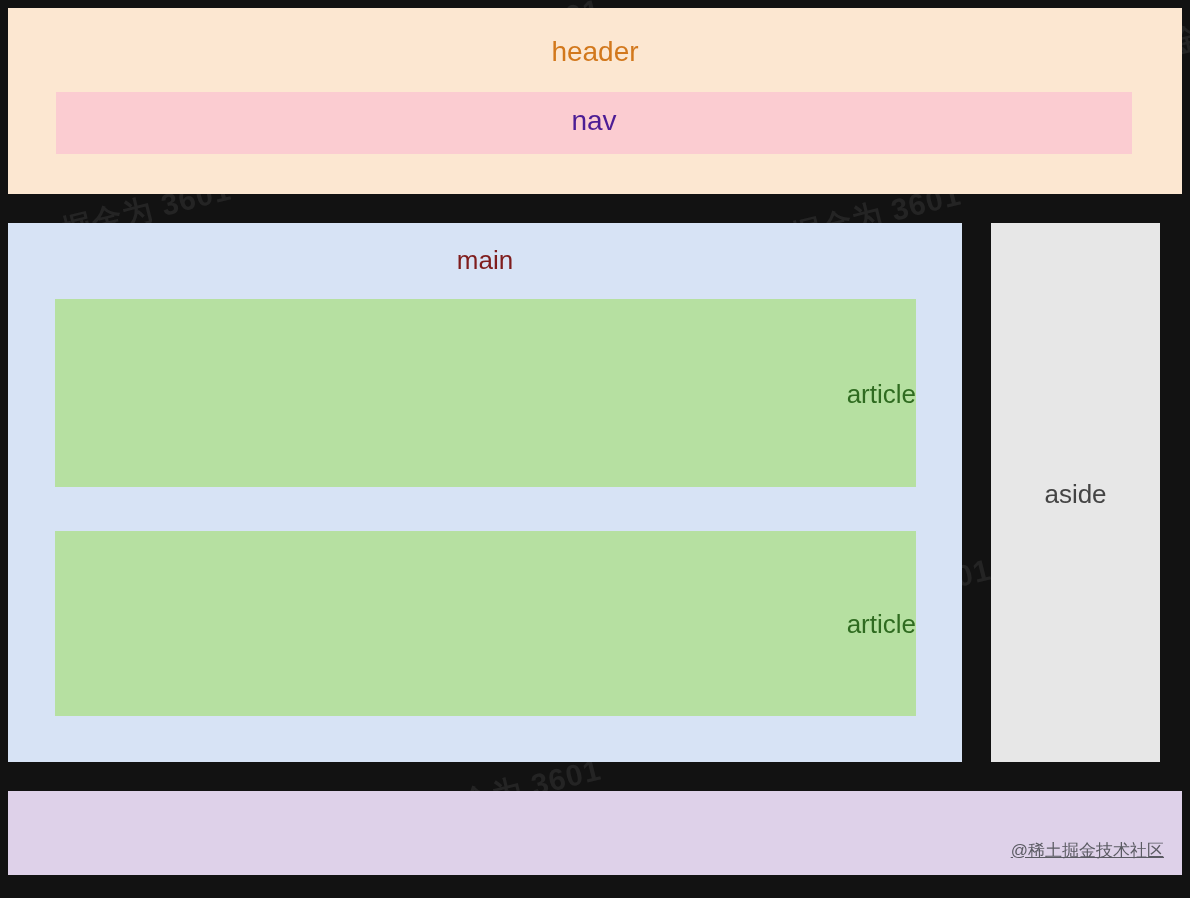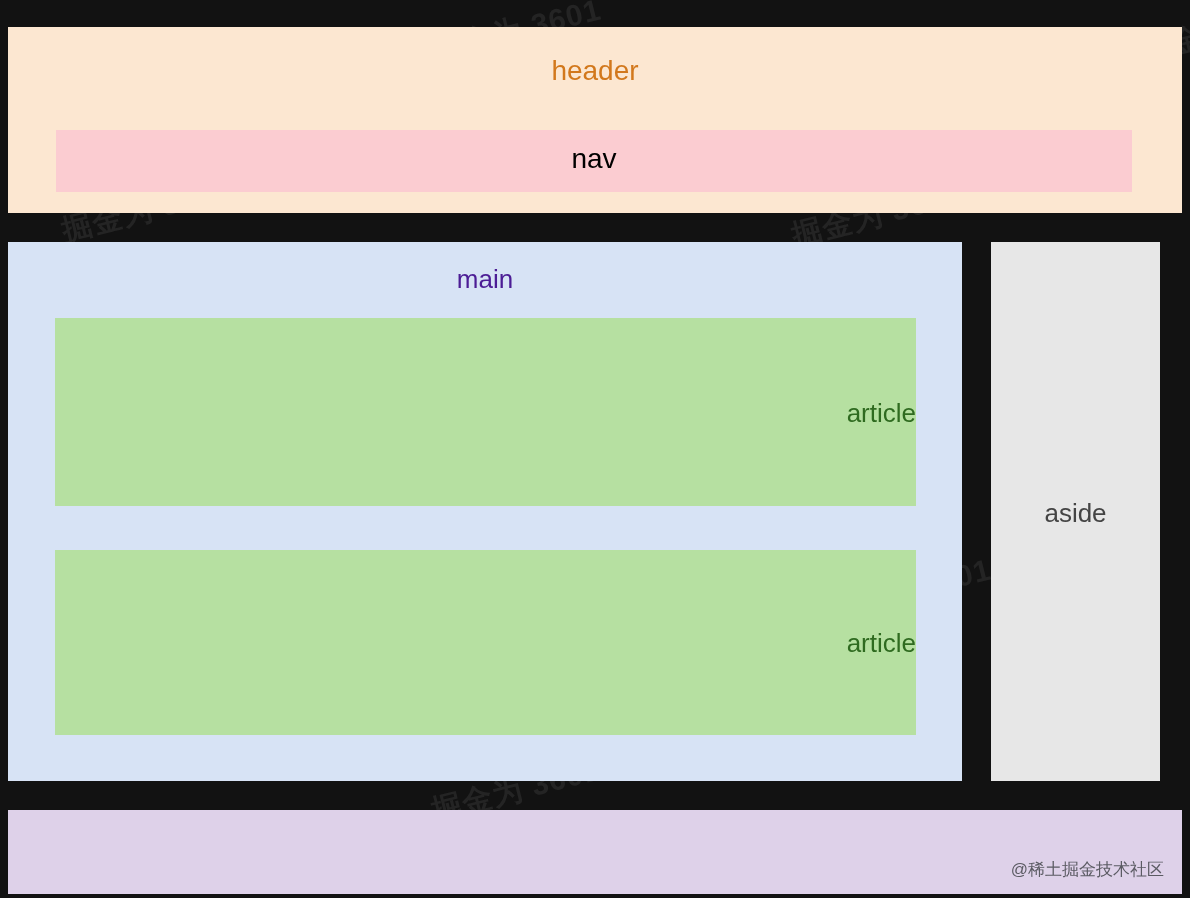--- a/index.html
+++ b/index.html
@@ -34,21 +34,20 @@
     color: rgba(130,130,130,0.16);
     transform: rotate(-14deg);
     white-space: nowrap;
     letter-spacing: 1px;
   }
 
   .box {
     position: absolute;
     box-sizing: border-box;
     z-index: 10;
-    margin-top: 19px;
   }
 
   .label {
     position: absolute;
     left: 0;
     right: 0;
     text-align: center;
     font-weight: 400;
     white-space: nowrap;
   }
@@ -71,35 +70,35 @@
   #nav {
     left: 48px;
     top: 84px;
     width: 1076px;
     height: 62px;
     background: #fbccd1;
   }
   #nav-label {
     top: 13px;
     font-size: 28px;
-    color: #000000;
+    color: #4c1d95;
   }
 
   
   #main {
     left: 8px;
     top: 223px;
     width: 954px;
     height: 539px;
     background: #d7e3f5;
   }
   #main-label {
     top: 22px;
     font-size: 26px;
-    color: #4c1d95;
+    color: #7f1d1d;
   }
 
   .article {
     position: absolute;
     left: 47px;
     width: 861px;
     background: #b6e0a1;
     box-sizing: border-box;
   }
   #article-1 { top: 76px; height: 188px; }
@@ -142,20 +141,21 @@
     font-size: 28px;
     color: #800080;
   }
   #footer-watermark {
     position: absolute;
     right: 18px;
     top: 48px;
     font-size: 17px;
     color: #5b5b63;
     white-space: nowrap;
+    text-decoration: underline;
   }
 </style>
 </head>
 <body>
 
 <div id="page">
 
   <div class="wm-layer">
     <div class="wm" style="left:430px; top:10px;">掘金为 3601</div>
     <div class="wm" style="left:1140px; top:10px;">掘金为 3601</div>

